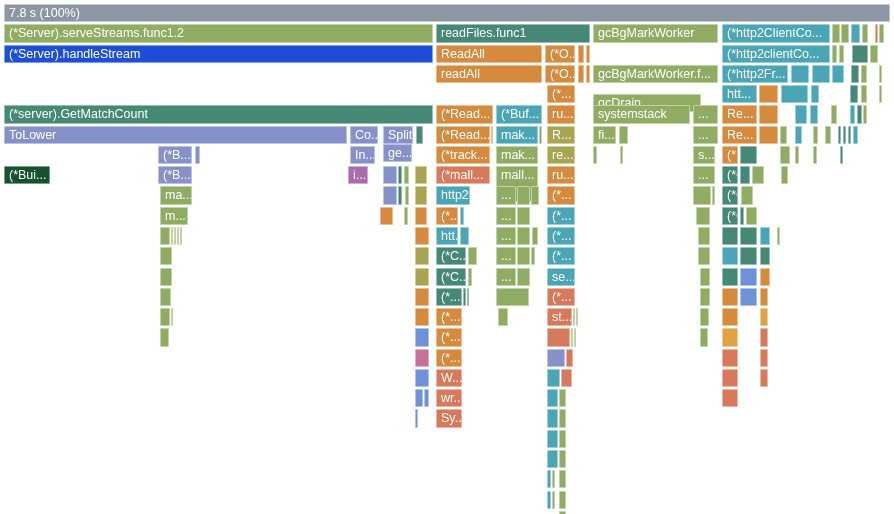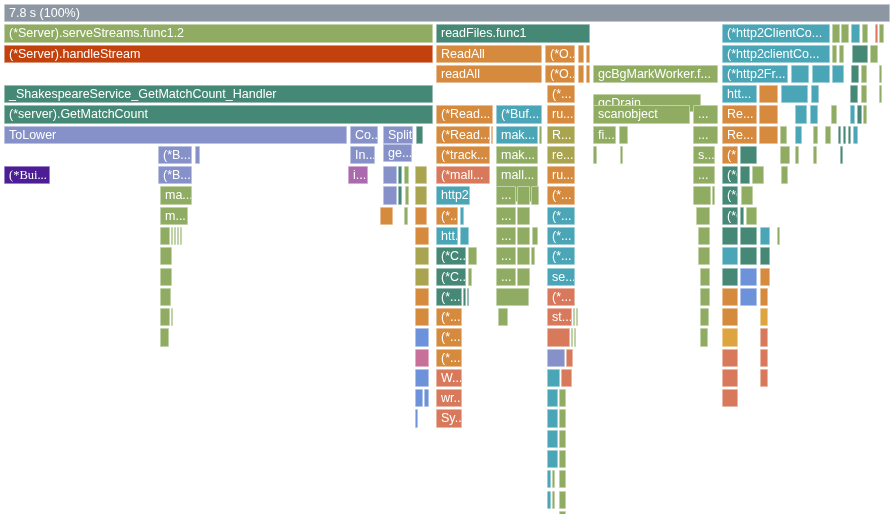--- a/index.html
+++ b/index.html
@@ -35,30 +35,33 @@
 <div id="flamegraph">
     <div class="bar" style="left: 4px; top: 4px; width: 886px; height: 18.3px; background: rgb(141, 151, 163);">
       <span>7.8 s (100%)</span>
     </div>
     <div class="bar" style="left: 4px; top: 24.3px; width: 429px; height: 18.3px; background: rgb(143, 172, 98);">
       <span>(*Server).serveStreams.func1.2</span>
     </div>
     <div class="bar" style="left: 436px; top: 24.3px; width: 154px; height: 18.3px; background: rgb(69, 136, 117);">
       <span>readFiles.func1</span>
     </div>
+    <div class="bar" style="left: 593px; top: 24.3px; width: 125px; height: 18.3px; background: rgb(143, 172, 98);">
+      <span>gcBgMarkWorker</span>
+    </div>
     <div class="bar" style="left: 722px; top: 24.3px; width: 108px; height: 18.3px; background: rgb(74, 166, 182);">
       <span>(*http2ClientCo...</span>
     </div>
     <div class="bar" style="left: 832px; top: 24.3px; width: 8px; height: 18.3px; background: rgb(143, 172, 98);"></div>
     <div class="bar" style="left: 841px; top: 24.3px; width: 8px; height: 18.3px; background: rgb(143, 172, 98);"></div>
     <div class="bar" style="left: 851px; top: 24.3px; width: 9px; height: 18.3px; background: rgb(74, 166, 182);"></div>
     <div class="bar" style="left: 862px; top: 24.3px; width: 6px; height: 18.3px; background: rgb(143, 172, 98);"></div>
     <div class="bar" style="left: 875px; top: 24.3px; width: 3px; height: 18.3px; background: rgb(216, 121, 91);"></div>
     <div class="bar" style="left: 879px; top: 24.3px; width: 5px; height: 18.3px; background: rgb(143, 172, 98);"></div>
-    <div class="bar" style="left: 4px; top: 44.5px; width: 429px; height: 18.3px; background: #c2410c;">
+    <div class="bar" style="left: 4px; top: 44.5px; width: 429px; height: 18.3px; background: #1d4ed8;">
       <span>(*Server).handleStream</span>
     </div>
     <div class="bar" style="left: 436px; top: 44.5px; width: 106px; height: 18.3px; background: rgb(214, 138, 61);">
       <span>ReadAll</span>
     </div>
     <div class="bar" style="left: 545px; top: 44.5px; width: 30px; height: 18.3px; background: rgb(214, 138, 61);">
       <span>(*O...</span>
     </div>
     <div class="bar" style="left: 578px; top: 44.5px; width: 6px; height: 18.3px; background: rgb(214, 138, 61);"></div>
     <div class="bar" style="left: 586px; top: 44.5px; width: 4px; height: 18.3px; background: rgb(214, 138, 61);"></div>
@@ -82,23 +85,20 @@
     </div>
     <div class="bar" style="left: 722px; top: 64.8px; width: 66px; height: 18.3px; background: rgb(74, 166, 182);">
       <span>(*http2Fr...</span>
     </div>
     <div class="bar" style="left: 791px; top: 64.8px; width: 18px; height: 18.3px; background: rgb(74, 166, 182);"></div>
     <div class="bar" style="left: 812px; top: 64.8px; width: 18px; height: 18.3px; background: rgb(74, 166, 182);"></div>
     <div class="bar" style="left: 832px; top: 64.8px; width: 12px; height: 18.3px; background: rgb(74, 166, 182);"></div>
     <div class="bar" style="left: 851px; top: 64.8px; width: 8px; height: 18.3px; background: rgb(69, 136, 117);"></div>
     <div class="bar" style="left: 861px; top: 64.8px; width: 6px; height: 18.3px; background: rgb(143, 172, 98);"></div>
     <div class="bar" style="left: 879px; top: 64.8px; width: 3px; height: 18.3px; background: rgb(143, 172, 98);"></div>
-    <div class="bar" style="left: 4px; top: 85.1px; width: 429px; height: 18.3px; background: rgb(69, 136, 117);">
-      <span>_ShakespeareService_GetMatchCount_Handler</span>
-    </div>
     <div class="bar" style="left: 547px; top: 85.1px; width: 28px; height: 18.3px; background: rgb(214, 138, 61);">
       <span>(*...</span>
     </div>
     <div class="bar" style="left: 593px; top: 94px; width: 108px; height: 18.3px; background: rgb(143, 172, 98);">
       <span>gcDrain</span>
     </div>
     <div class="bar" style="left: 722px; top: 85.1px; width: 35px; height: 18.3px; background: rgb(74, 166, 182);">
       <span>htt...</span>
     </div>
     <div class="bar" style="left: 759px; top: 85.1px; width: 19px; height: 18.3px; background: rgb(214, 138, 61);"></div>
@@ -113,21 +113,21 @@
     <div class="bar" style="left: 436px; top: 105.3px; width: 57px; height: 18.3px; background: rgb(214, 138, 61);">
       <span>(*Read...</span>
     </div>
     <div class="bar" style="left: 496px; top: 105.3px; width: 46px; height: 18.3px; background: rgb(74, 166, 182);">
       <span>(*Buf...</span>
     </div>
     <div class="bar" style="left: 547px; top: 105.3px; width: 28px; height: 18.3px; background: rgb(214, 138, 61);">
       <span>ru...</span>
     </div>
     <div class="bar" style="left: 593px; top: 105.3px; width: 97px; height: 18.3px; background: rgb(143, 172, 98);">
-      <span>scanobject</span>
+      <span>systemstack</span>
     </div>
     <div class="bar" style="left: 693px; top: 105.3px; width: 25px; height: 18.3px; background: rgb(143, 172, 98);">
       <span>...</span>
     </div>
     <div class="bar" style="left: 722px; top: 105.3px; width: 35px; height: 18.3px; background: rgb(214, 138, 61);">
       <span>Re...</span>
     </div>
     <div class="bar" style="left: 759px; top: 105.3px; width: 19px; height: 18.3px; background: rgb(214, 138, 61);"></div>
     <div class="bar" style="left: 795px; top: 105.3px; width: 12px; height: 18.3px; background: rgb(74, 166, 182);"></div>
     <div class="bar" style="left: 810px; top: 105.3px; width: 8px; height: 18.3px; background: rgb(74, 166, 182);"></div>
@@ -200,21 +200,21 @@
       <span>s...</span>
     </div>
     <div class="bar" style="left: 722px; top: 145.9px; width: 16px; height: 18.3px; background: rgb(214, 138, 61);">
       <span>(*R...</span>
     </div>
     <div class="bar" style="left: 740px; top: 145.9px; width: 17px; height: 18.3px; background: rgb(69, 136, 117);"></div>
     <div class="bar" style="left: 780px; top: 145.9px; width: 10px; height: 18.3px; background: rgb(143, 172, 98);"></div>
     <div class="bar" style="left: 795px; top: 145.9px; width: 4px; height: 18.3px; background: rgb(143, 172, 98);"></div>
     <div class="bar" style="left: 813px; top: 145.9px; width: 4px; height: 18.3px; background: rgb(143, 172, 98);"></div>
     <div class="bar" style="left: 840px; top: 145.9px; width: 3px; height: 18.3px; background: rgb(69, 136, 117);"></div>
-    <div class="bar" style="left: 4px; top: 166.2px; width: 46px; height: 18.3px; background: #4c1d95; font-family: Liberation Serif, serif;">
+    <div class="bar" style="left: 4px; top: 166.2px; width: 46px; height: 18.3px; background: #14532d;">
       <span>(*Bui...</span>
     </div>
     <div class="bar" style="left: 158px; top: 166.2px; width: 34px; height: 18.3px; background: rgb(133, 145, 200);">
       <span>(*B...</span>
     </div>
     <div class="bar" style="left: 348px; top: 166.2px; width: 20px; height: 18.3px; background: rgb(171, 105, 174);">
       <span>i...</span>
     </div>
     <div class="bar" style="left: 383px; top: 166.2px; width: 14px; height: 18.3px; background: rgb(133, 145, 200);"></div>
     <div class="bar" style="left: 398px; top: 166.2px; width: 4px; height: 18.3px; background: rgb(69, 136, 117);"></div>

